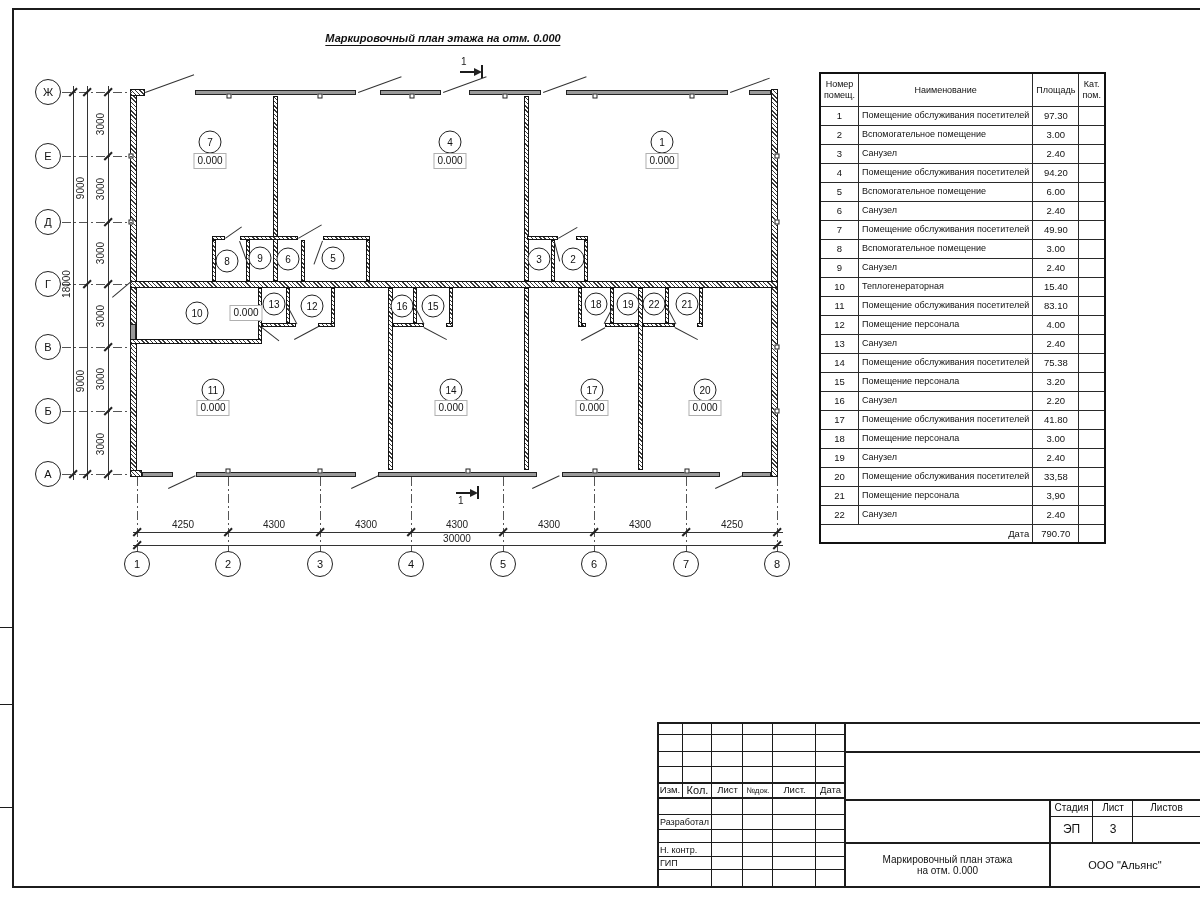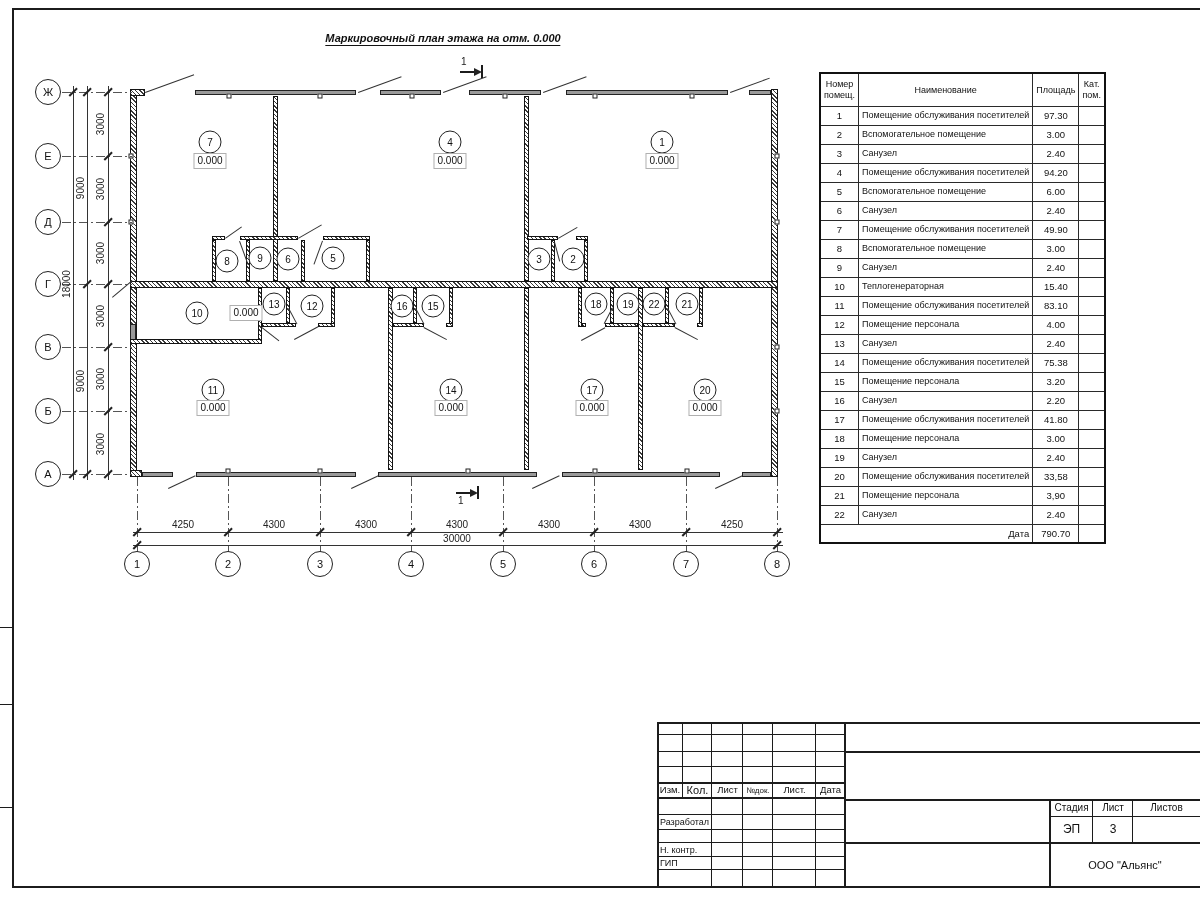--- a/index.html
+++ b/index.html
@@ -557,15 +557,19 @@
   <div class="tbc" style="left:773px;top:783px;width:43px;height:15px;font-size:9.5px;">Лист.</div>
   <div class="tbc" style="left:816px;top:783px;width:29px;height:15px;font-size:9.5px;">Дата</div>
   <div class="tbl" style="left:660px;top:815px;width:54px;height:14px;">Разработал</div>
   <div class="tbl" style="left:660px;top:843px;width:54px;height:13px;">Н. контр.</div>
   <div class="tbl" style="left:660px;top:856px;width:54px;height:13px;">ГИП</div>
   <div class="tbc" style="left:1050px;top:800px;width:43px;height:16px;">Стадия</div>
   <div class="tbc" style="left:1093px;top:800px;width:40px;height:16px;">Лист</div>
   <div class="tbc" style="left:1133px;top:800px;width:67px;height:16px;">Листов</div>
   <div class="tbc" style="left:1050px;top:817px;width:43px;height:26px;font-size:12px;">ЭП</div>
   <div class="tbc" style="left:1093px;top:817px;width:40px;height:26px;font-size:12px;">3</div>
+  <div class="tbc" style="left:845px;top:847px;width:205px;height:36px;flex-direction:column;justify-content:center;">
+    <span>Маркировочный план этажа</span>
+    <span>на отм. 0.000</span>
+  </div>
   <div class="tbc" style="left:1050px;top:848px;width:150px;height:34px;font-size:11px;">ООО "Альянс"</div>
 
 </div>
 
 </body></html>

